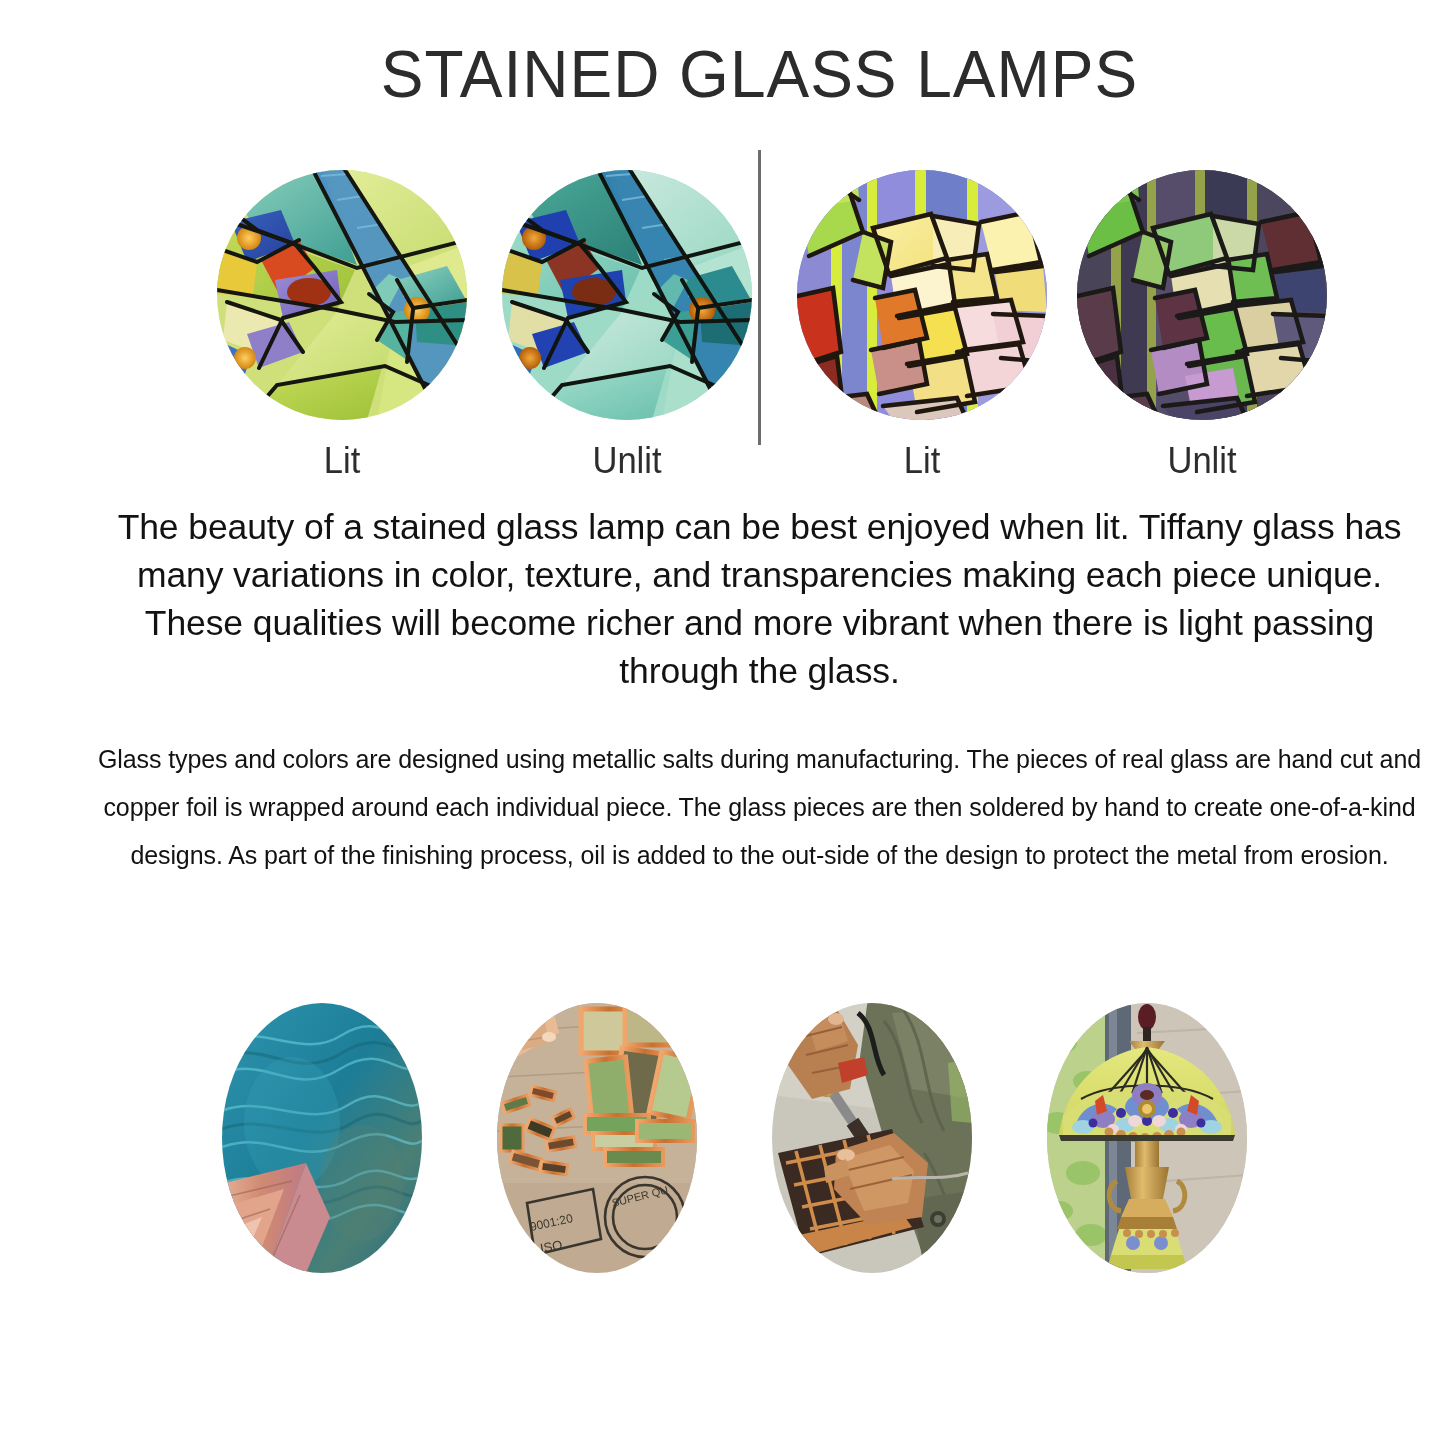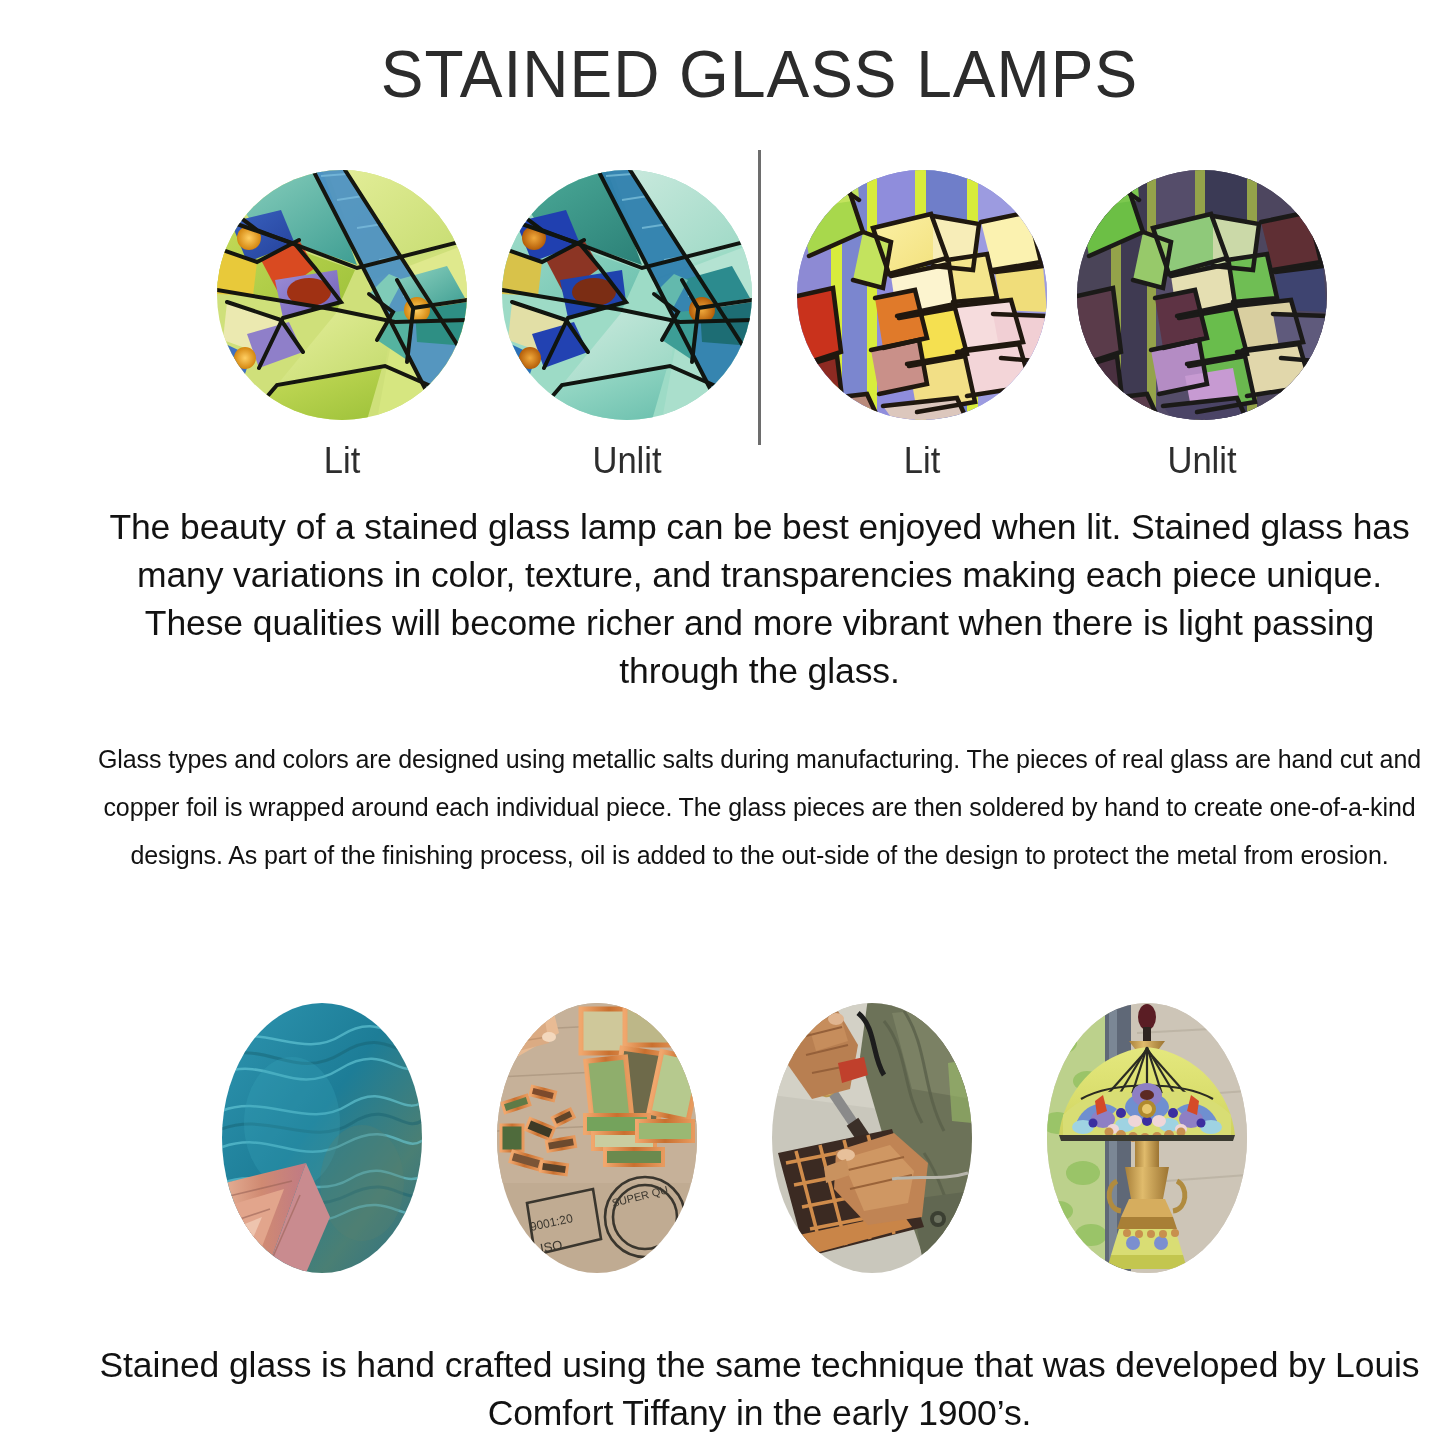--- a/index.html
+++ b/index.html
@@ -347,21 +347,21 @@
       </g>
     </svg>
   </div>
 
   <div class="caplabel" style="left:205px;top:440px;width:200px;">Lit</div>
   <div class="caplabel" style="left:490px;top:440px;width:200px;">Unlit</div>
   <div class="caplabel" style="left:785px;top:440px;width:200px;">Lit</div>
   <div class="caplabel" style="left:1065px;top:440px;width:200px;">Unlit</div>
 
   <div class="para" id="para-1">
-    <p>The beauty of a stained glass lamp can be best enjoyed when lit. Stained glass has many variations in color, texture, and transparencies making each piece unique. These qualities will become richer and more vibrant when there is light passing through the glass.</p>
+    <p>The beauty of a stained glass lamp can be best enjoyed when lit. Tiffany glass has many variations in color, texture, and transparencies making each piece unique. These qualities will become richer and more vibrant when there is light passing through the glass.</p>
   </div>
 
   <div class="para" id="para-2">
     <p>Glass types and colors are designed using metallic salts during manufacturing. The pieces of real glass are hand cut and copper foil is wrapped around each individual piece. The glass pieces are then soldered by hand to create one-of-a-kind designs. As part of the finishing process, oil is added to the out-side of the design to protect the metal from erosion.</p>
   </div>
 
   <div class="circle" style="left:185px;top:1003px;width:200px;height:270px;">
     <svg viewBox="0 0 200 270" preserveAspectRatio="none">
       <defs>
         <linearGradient id="gl1" x1="0" y1="0" x2="1" y2="1">
@@ -656,17 +656,14 @@
             <circle cx="92" cy="231" r="4"></circle>
             <circle cx="104" cy="231" r="4"></circle>
           <circle cx="116" cy="231" r="4"></circle>
             <circle cx="128" cy="230" r="4"></circle>
         </g>
         <path d="M64 252 L136 252 L140 266 L60 266 Z" fill="#c3c64f"></path>
       </g>
     </svg>
   </div>
 
-  <div class="para" id="para-3">
-    <p>Stained glass is hand crafted using the same technique that was developed by Louis Comfort Tiffany in the early 1900’s.</p>
-  </div>
 
 </div>
 
 </body></html>

